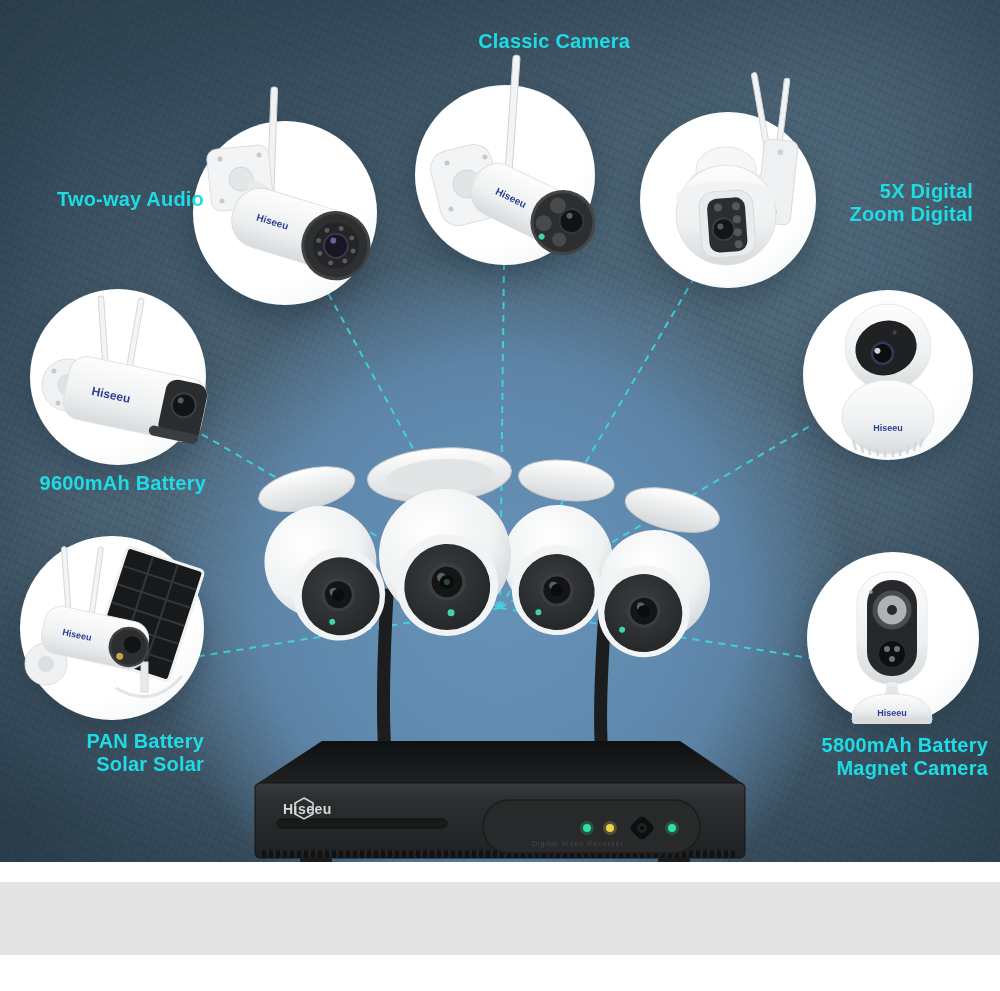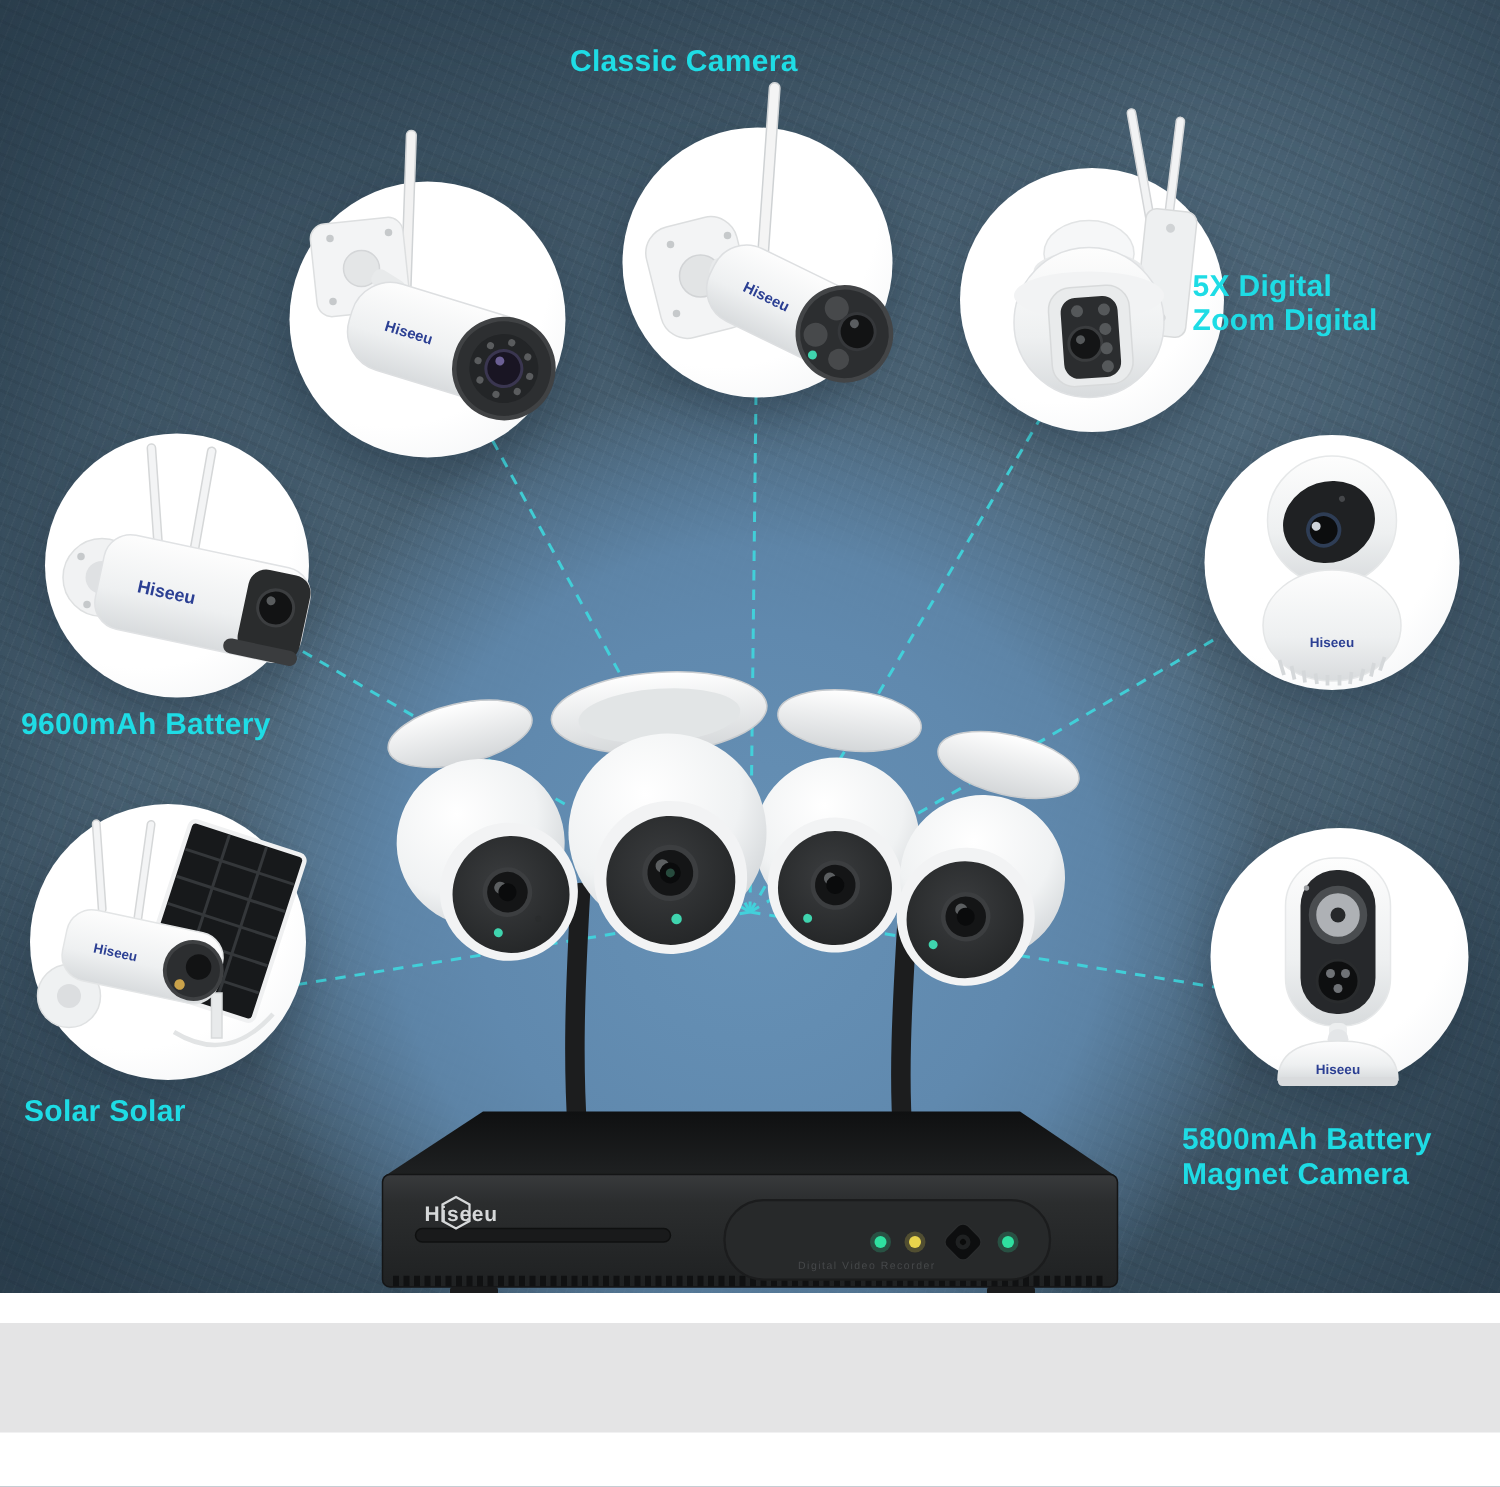--- a/index.html
+++ b/index.html
@@ -25,28 +25,28 @@
   .cir svg{position:absolute;left:0;top:0;overflow:visible;}
   .cir-classic{left:415px;top:85px;width:180px;height:180px;}
   .cir-twoway {left:193px;top:121px;width:184px;height:184px;}
   .cir-zoom5x {left:640px;top:112px;width:176px;height:176px;}
   .cir-battery{left:30px;top:289px;width:176px;height:176px;}
   .cir-indoor {left:803px;top:290px;width:170px;height:170px;}
   .cir-solar  {left:20px;top:536px;width:184px;height:184px;}
   .cir-magnet {left:807px;top:552px;width:172px;height:172px;}
   
   .lbl{position:absolute;color:#1edce5;font-weight:bold;font-size:20px;line-height:23px;
-       text-align:left;letter-spacing:.2px;}
+       text-align:right;letter-spacing:.2px;}
   .lbl-classic{left:380px;top:30px;width:250px;}
   .lbl-twoway {left:8px;top:188px;width:196px;}
   .lbl-zoom5x {left:795px;top:180px;width:178px;}
   .lbl-battery{left:14px;top:472px;width:192px;}
   .lbl-indoor {left:794px;top:478px;width:182px;}
   .lbl-solar  {left:16px;top:730px;width:188px;}
-  .lbl-magnet {left:788px;top:734px;width:200px;margin-top:15px;}
+  .lbl-magnet {left:788px;top:734px;width:200px;}
   
   #assembly{position:absolute;left:200px;top:430px;width:600px;height:440px;}
   
   #strip-white{position:absolute;left:0;top:862px;width:1000px;height:129px;background:#ffffff;}
   #strip-gray{position:absolute;left:0;top:882px;width:1000px;height:73px;background:#e4e4e5;}
 </style>
 </head>
 <body>
 
 <div id="page">
@@ -251,28 +251,32 @@
         <circle cx="85" cy="141" r="7" fill="#e4e6e8"></circle>
         <path d="M 45,168 q 0,-26 40,-26 q 40,0 40,26 z" fill="url(#bodyW)" stroke="#e2e4e5"></path>
         <text x="85" y="164" text-anchor="middle" font-size="9" font-weight="bold" fill="#2b3f93">Hiseeu</text>
         <rect x="45" y="166" width="80" height="6" rx="3" fill="#d9dbdd"></rect>
       </svg>
     </div>
 
     <div class="lbl lbl-classic">
       <div>Classic Camera</div>
     </div>
+    <div class="lbl lbl-twoway">
+      <div>Two-way Audio</div>
+    </div>
     <div class="lbl lbl-zoom5x">
       <div>5X Digital</div>
       <div>Zoom Digital</div>
     </div>
     <div class="lbl lbl-battery">
       <div>9600mAh Battery</div>
     </div>
     <div class="lbl lbl-solar">
+      <div>PAN Battery</div>
       <div>Solar Solar</div>
     </div>
     <div class="lbl lbl-magnet">
       <div>5800mAh Battery</div>
       <div>Magnet Camera</div>
     </div>
 
     <div id="assembly">
       <svg width="600" height="440" viewBox="0 0 600 440">
         <defs>

